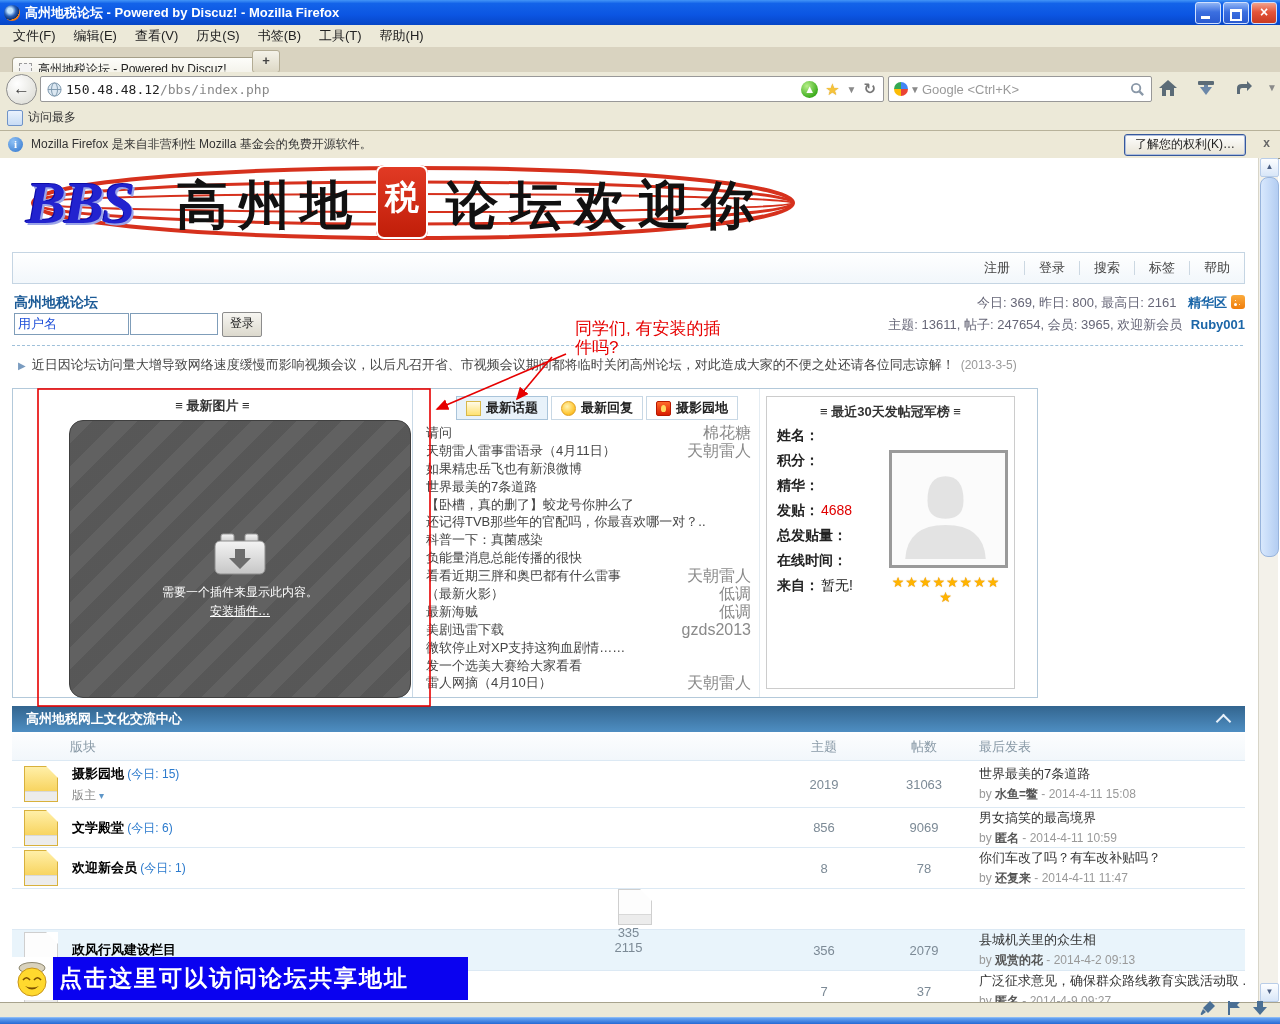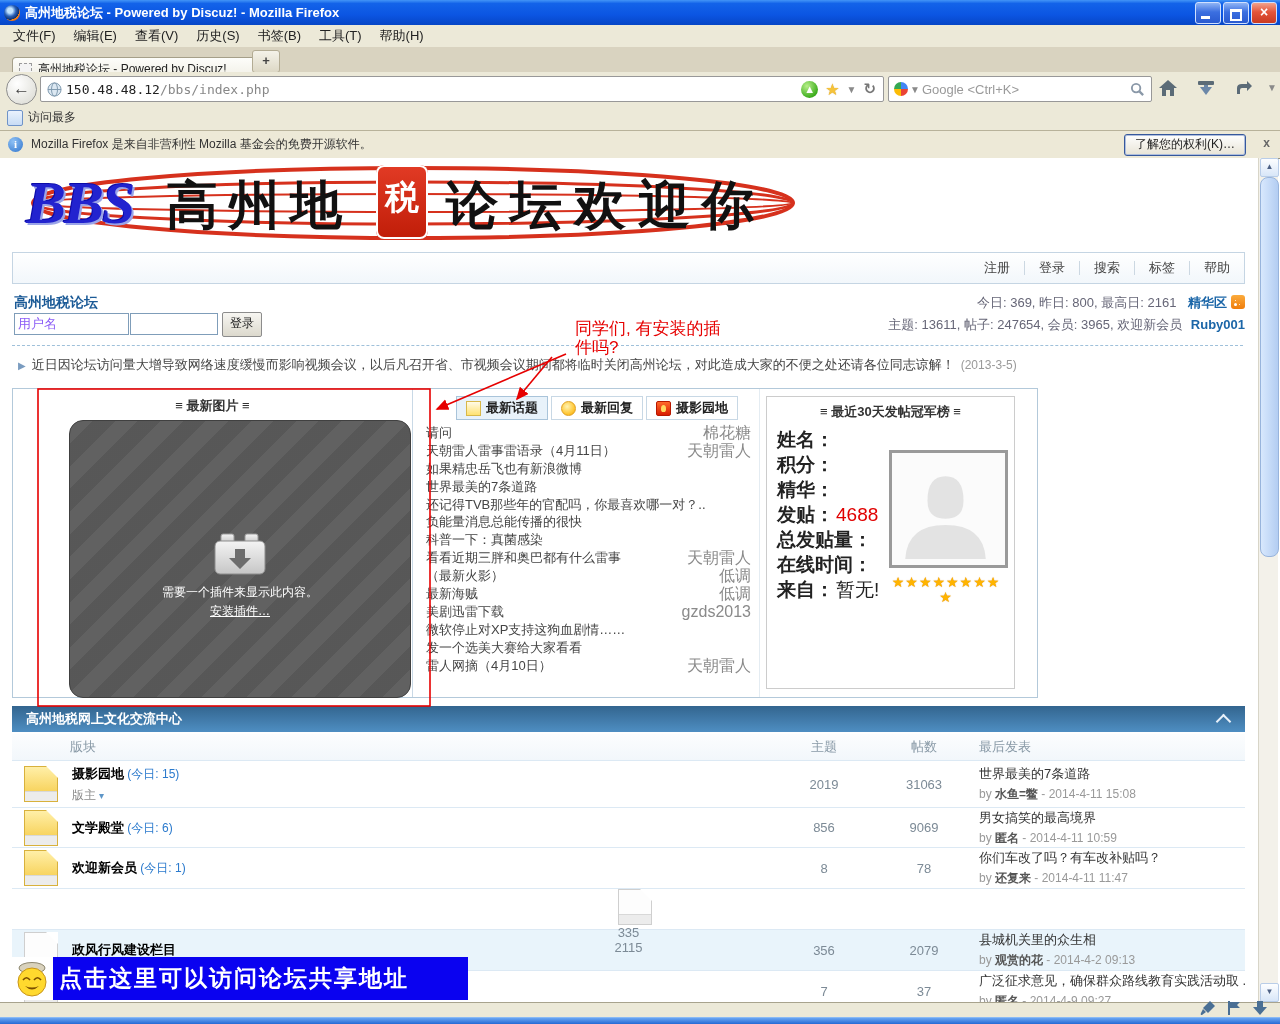--- a/index.html
+++ b/index.html
@@ -71,35 +71,35 @@
   .content{left:0;top:158px;width:1258px;height:844px;background:#fff;overflow:hidden;}
 
   
   .banner{left:18px;top:5px;width:790px;height:80px;}
   .banner svg{position:absolute;left:0;top:0;}
   .banner-bbs{position:absolute;left:8px;top:6px;font-size:60px;font-weight:bold;font-style:italic;
     font-family:"Liberation Serif","DejaVu Serif",serif;color:#2223cf;
     text-shadow:2px 2px 0 #9aa4e8,-1px -1px 0 #0b0ba8;letter-spacing:-2px;}
   .banner-cn{position:absolute;top:8px;font-size:52px;font-weight:900;color:#111;
     font-family:"DejaVu Serif","Liberation Serif",serif;}
-  .banner-left{left:148px;letter-spacing:10px;}
+  .banner-left{left:158px;letter-spacing:10px;}
   .banner-right{left:428px;letter-spacing:12px;}
   .tax-logo{position:absolute;left:358px;top:2px;width:52px;height:74px;background:linear-gradient(#e23b25,#c01d08);
     border-radius:8px;color:#fff;font-weight:900;font-size:34px;text-align:center;line-height:64px;
     font-family:"DejaVu Serif",serif;box-shadow:0 0 0 2px #fff inset;}
 
   
   .usernav{left:12px;top:94px;width:1231px;height:30px;border:1px solid #c5d5e3;
     background:linear-gradient(#ffffff,#f2f7fb);display:flex;align-items:center;justify-content:flex-end;}
   .usernav-link{padding:0 14px;color:#444;font-size:13px;border-left:1px solid #ccd8e2;line-height:14px;}
   .usernav-link:first-child{border-left:none;}
 
   
   .forum-title{left:14px;top:136px;color:#1b5a96;font-weight:bold;font-size:14px;}
-  .login-input{position:absolute;top:155px;height:20px;border:1px solid #7f9db9;font-size:13px;color:#8b5cf6;
+  .login-input{position:absolute;top:155px;height:20px;border:1px solid #7f9db9;font-size:13px;color:#1d4ed8;
     padding:0 3px;font-family:inherit;}
   .inp-user{left:14px;width:107px;} .inp-pass{left:130px;width:80px;}
   .login-btn{left:222px;top:154px;width:38px;height:23px;border:1px solid #8c8c8c;border-radius:2px;
     background:linear-gradient(#f7f6f2,#dcd9cd);font-size:12px;color:#222;text-align:center;line-height:21px;}
   .stats{right:13px;font-size:13px;color:#667;}
   .stats-1{top:136px;} .stats-2{top:158px;}
   .blue-bold{color:#1b66a8;font-weight:bold;}
   .rss-icon{display:inline-block;width:14px;height:14px;border-radius:3px;vertical-align:-2px;margin-left:4px;
     background:linear-gradient(#fbab3c,#ef7d0c);position:relative;}
   .rss-icon::after{content:"";position:absolute;left:3px;bottom:3px;width:3px;height:3px;background:#fff;border-radius:50%;
@@ -134,21 +134,21 @@
   .page-icon{background:linear-gradient(#fffbe8,#ffe270);border:1px solid #d8b84a;}
   .lamp-icon{background:radial-gradient(circle at 40% 35%,#fff3b2,#ffc93a 60%,#f0a500);border-radius:50%;border:1px solid #e0a020;}
   .hot-icon{background:linear-gradient(#ff6a2a,#d81d00);border-radius:2px;border:1px solid #b81800;position:relative;}
   .hot-icon::after{content:"";position:absolute;left:4px;top:3px;width:5px;height:7px;background:#ffd75e;border-radius:50% 50% 40% 40%;}
   .topics-list{position:absolute;left:13px;top:35px;width:325px;}
   .topic-row{display:flex;height:17.9px;line-height:17.9px;align-items:center;}
   .topic-title{flex:1;color:#444;font-size:13px;white-space:nowrap;overflow:hidden;}
   .topic-author{color:#8a8a8a;font-size:16px;margin-left:8px;white-space:nowrap;}
 
   .champ-box{position:absolute;left:753px;top:7px;width:247px;height:291px;border:1px solid #ccc;}
-  .champ-row{position:absolute;left:10px;height:20px;font-size:19px;color:#222;font-weight:bold;}
+  .champ-row{position:absolute;left:10px;height:20px;font-size:14px;color:#222;font-weight:bold;}
   .champ-value{font-weight:normal;color:#222;margin-left:2px;}
   .champ-value.red{color:#e00000;text-align:right;}
   .avatar{position:absolute;left:122px;top:53px;width:113px;height:112px;border:3px solid #9a9a9a;background:#fbfbfb;}
   .stars-row{position:absolute;left:112px;top:178px;width:134px;text-align:center;line-height:15px;}
   .star-below{position:absolute;left:112px;top:193px;width:134px;text-align:center;line-height:15px;}
   .star{color:#ffb400;font-size:14px;text-shadow:0 0 1px #d07800;letter-spacing:1px;}
 
   
   .sec-header{left:12px;top:548px;width:1233px;height:26px;
     background:linear-gradient(#33658f,#4e8ec2);color:#fff;font-weight:bold;font-size:13px;
@@ -387,27 +387,30 @@
             <a class="topic-title">天朝雷人雷事雷语录（4月11日）</a>
             <a class="topic-author">天朝雷人</a>
           </div>
           <div class="topic-row">
             <a class="topic-title">如果精忠岳飞也有新浪微博</a>
           </div>
           <div class="topic-row">
             <a class="topic-title">世界最美的7条道路</a>
           </div>
           <div class="topic-row">
+            <a class="topic-title">【卧槽，真的删了】蛟龙号你肿么了</a>
+          </div>
+          <div class="topic-row">
             <a class="topic-title">还记得TVB那些年的官配吗，你最喜欢哪一对？..</a>
           </div>
           <div class="topic-row">
+            <a class="topic-title">科普一下：真菌感染</a>
+          </div>
+          <div class="topic-row">
             <a class="topic-title">负能量消息总能传播的很快</a>
-          </div>
-          <div class="topic-row">
-            <a class="topic-title">科普一下：真菌感染</a>
           </div>
           <div class="topic-row">
             <a class="topic-title">看看近期三胖和奥巴都有什么雷事</a>
             <a class="topic-author">天朝雷人</a>
           </div>
           <div class="topic-row">
             <a class="topic-title">（最新火影）</a>
             <a class="topic-author">低调</a>
           </div>
           <div class="topic-row">

